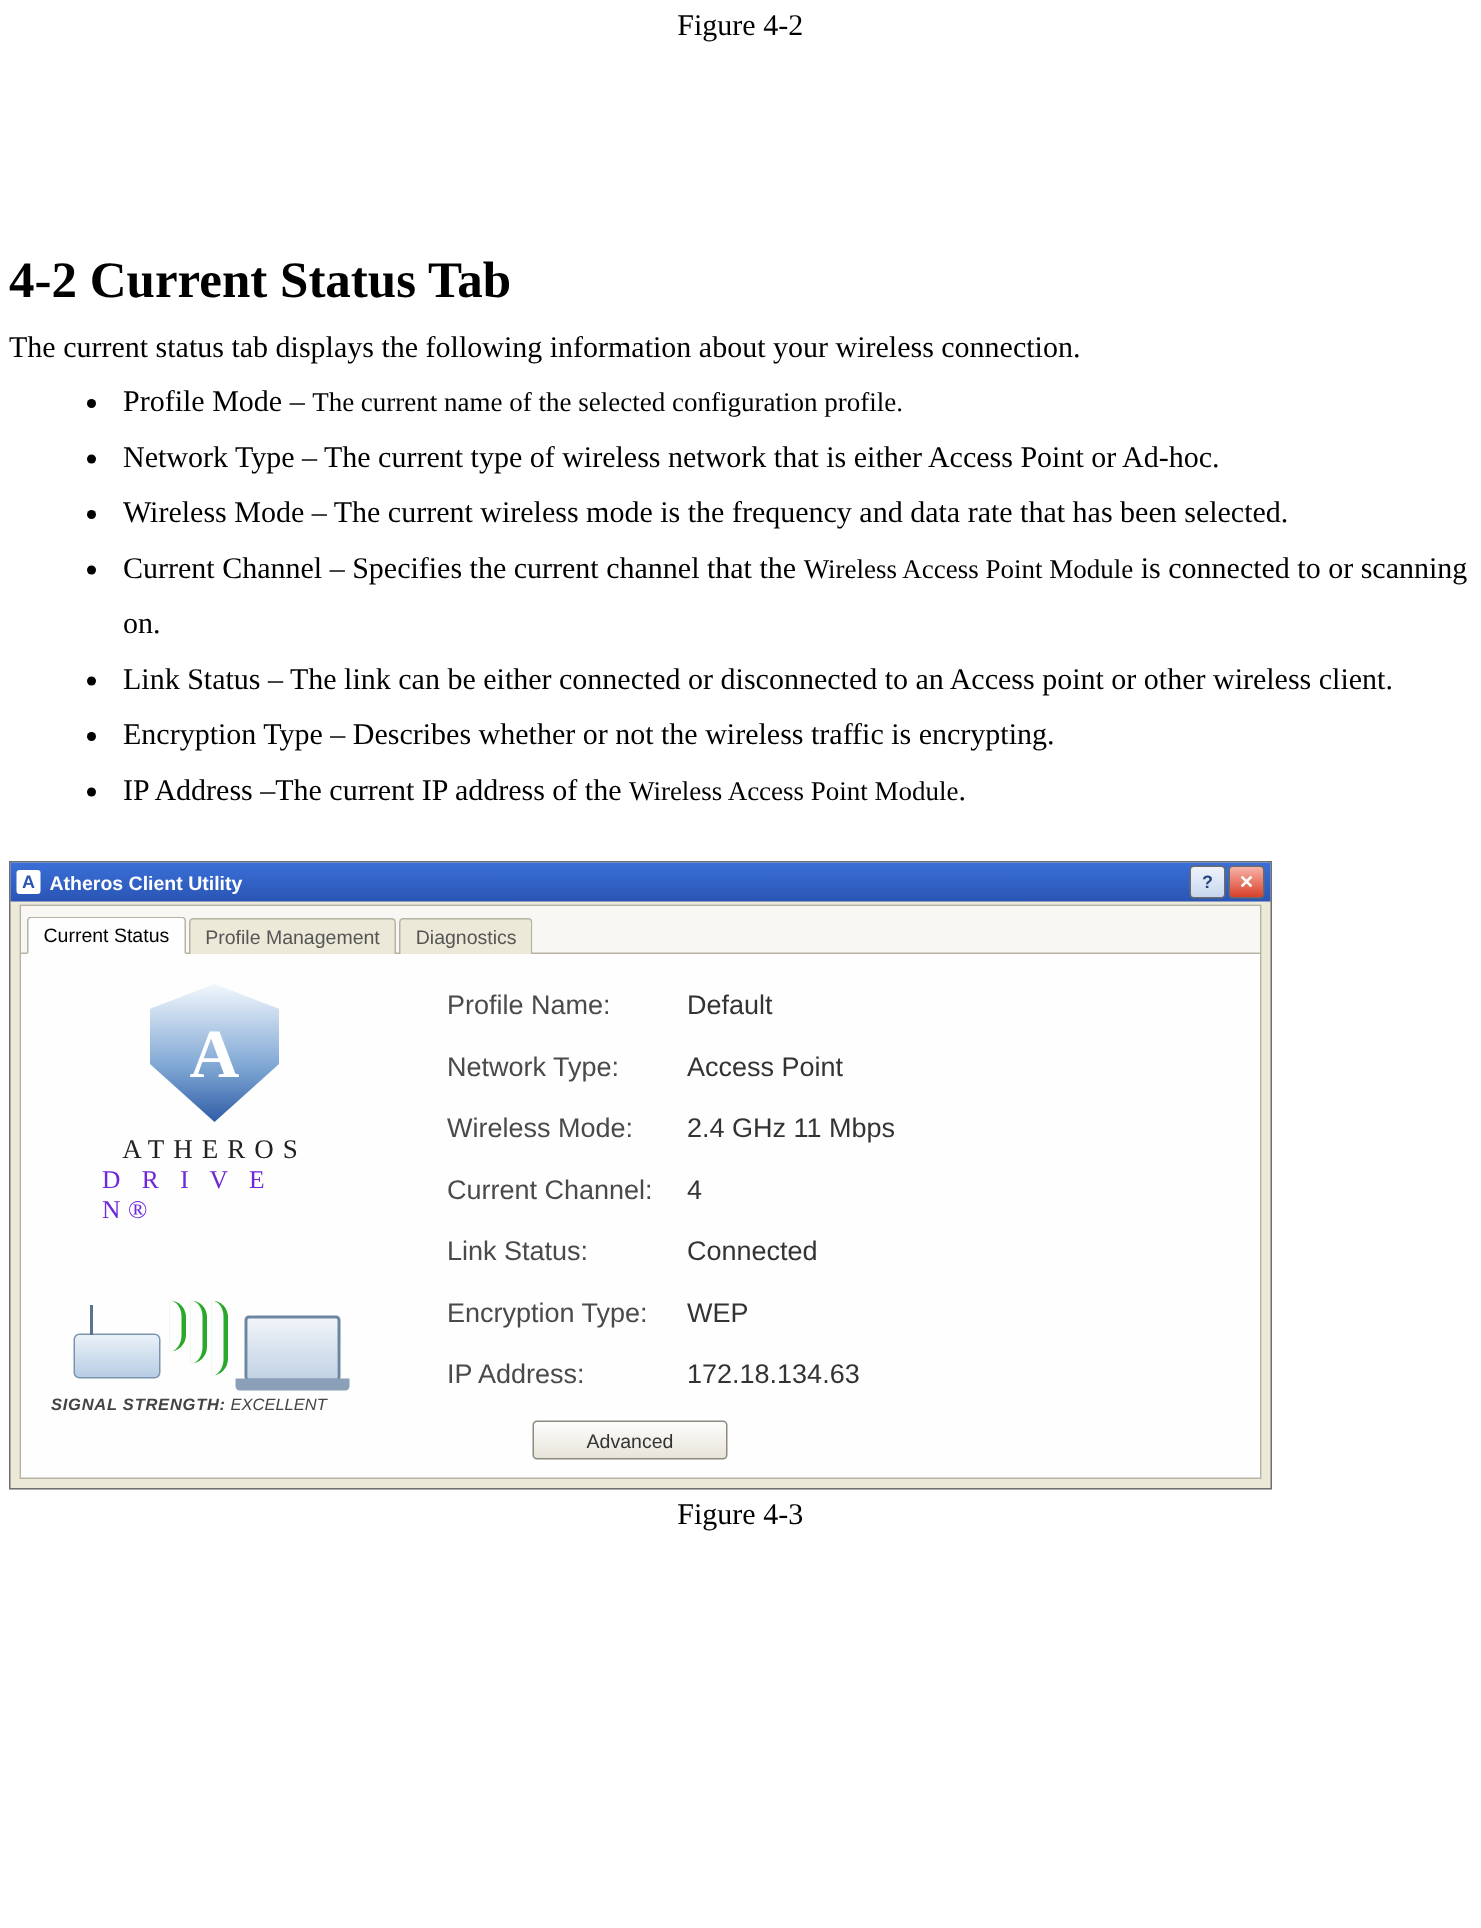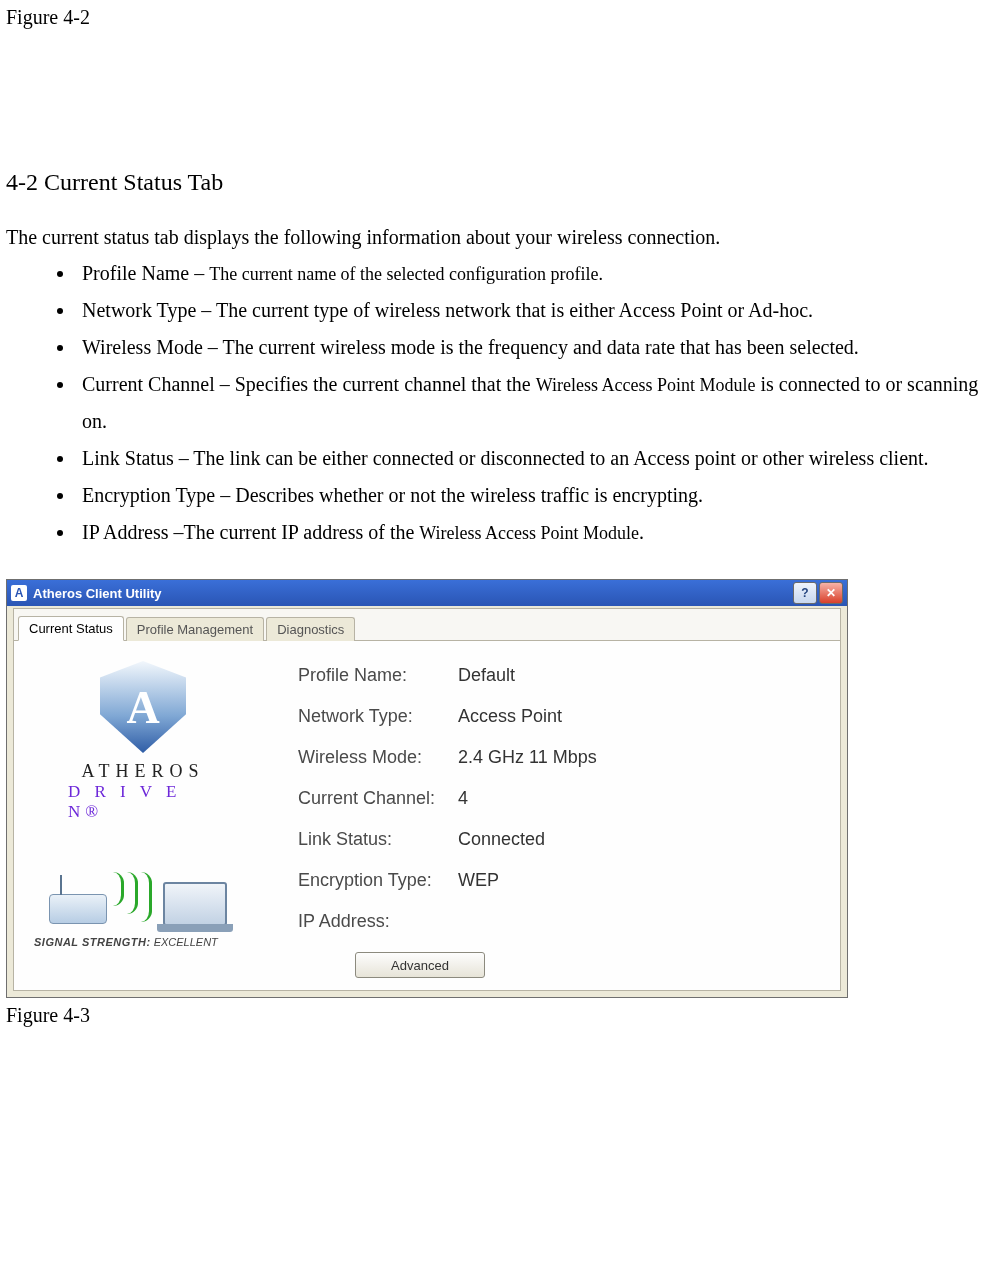--- a/index.html
+++ b/index.html
@@ -5,27 +5,28 @@
   body {
     font-family: "Times New Roman", serif;
     font-size: 20px;
     color: #000;
     margin: 0;
     padding: 0 6px;
     width: 975px;
     background: #fff;
   }
   .fig-caption {
+    text-align: center;
     font-size: 20px;
     margin: 6px 0;
   }
   h2.section {
-    font-size: 24px;
-    font-weight: normal;
-    margin: 140px 0 30px 0;
+    font-size: 34px;
+    font-weight: bold;
+    margin: 140px 0 14px 0;
   }
   p.intro {
     font-size: 20px;
     margin: 0 0 6px 0;
   }
   ul.bullets {
     list-style: disc;
     padding-left: 70px;
     margin: 0;
   }
@@ -249,21 +250,21 @@
 <body>
 
 <div class="fig-caption">Figure 4-2</div>
 
 <h2 class="section">4-2 Current Status Tab</h2>
 
 <p class="intro">The current status tab displays the following information about your wireless connection.</p>
 
 <ul class="bullets">
   <li>
-    <span>Profile Name</span><span> – </span><span class="small-inline">The current name of the selected configuration profile.</span>
+    <span>Profile Mode</span><span> – </span><span class="small-inline">The current name of the selected configuration profile.</span>
   </li>
   <li>
     <span>Network Type</span><span> – </span><span>The current type of wireless network that is either Access Point or Ad-hoc.</span>
   </li>
   <li>
     <span>Wireless Mode</span><span> – </span><span>The current wireless mode is the frequency and data rate that has been selected.</span>
   </li>
   <li>
     <span>Current Channel</span><span> – </span><span>Specifies the current channel that the </span><span class="small-inline">Wireless Access Point Module</span><span> is connected to or scanning on.</span>
   </li>
@@ -323,20 +324,21 @@
         <div class="val">Access Point</div>
         <div class="lbl">Wireless Mode:</div>
         <div class="val">2.4 GHz 11 Mbps</div>
         <div class="lbl">Current Channel:</div>
         <div class="val">4</div>
         <div class="lbl">Link Status:</div>
         <div class="val">Connected</div>
         <div class="lbl">Encryption Type:</div>
         <div class="val">WEP</div>
         <div class="lbl">IP Address:</div>
+        <div class="val">172.18.134.63</div>
       </div>
     </div>
     <div class="btn-row">
       <button class="adv-btn">Advanced</button>
     </div>
   </div>
 </div>
 
 <div class="fig-caption">Figure 4-3</div>
 

